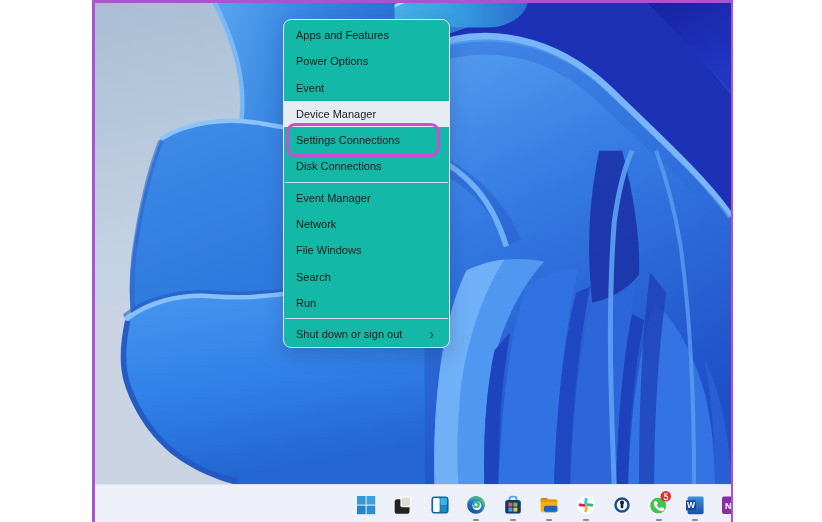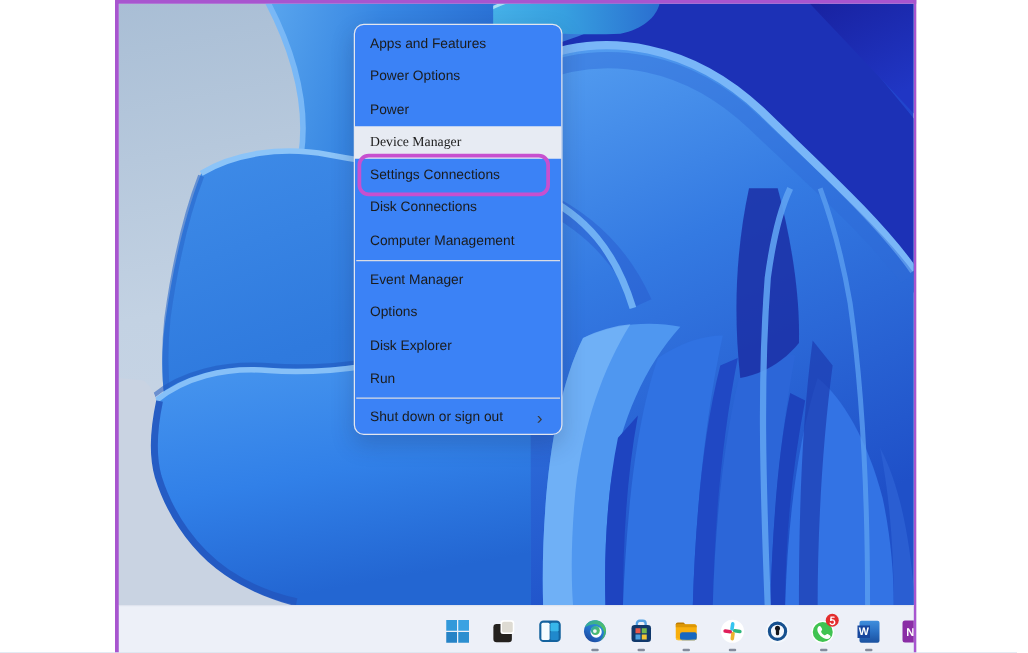--- a/index.html
+++ b/index.html
@@ -7,21 +7,21 @@
        font-family:"Liberation Sans",sans-serif;}
   .shot{position:absolute;left:92px;top:0;width:636px;height:519px;
         border-style:solid;border-color:#a855cf;border-width:3px 2px 0 3px;overflow:hidden;background:#c7d6e6;}
   .wall{position:absolute;left:0;top:0;width:636px;height:481px;}
   
   .tb{position:absolute;left:0;top:481px;width:636px;height:38px;background:#edf0f8;
       border-top:1px solid #dfe3ee;box-sizing:border-box;}
   .ic{position:absolute;top:10px;width:20px;height:20px;overflow:visible;}
   .dash{position:absolute;top:33.5px;width:6px;height:2.5px;border-radius:1.5px;background:#606a7d;opacity:.75;}
   
-  .menu{position:absolute;left:188px;top:16px;width:167px;background:#3b82f6;
+  .menu{position:absolute;left:188px;top:16px;width:167px;background:#14b8a6;
         border:1px solid #e3e6ee;border-radius:8px;box-sizing:border-box;
         box-shadow:0 8px 18px rgba(30,40,80,.22);padding:2px 0 0 0;}
   .mi{height:26.3px;line-height:26.3px;padding-left:12px;font-size:11px;color:#1b1b1b;
       white-space:nowrap;position:relative;}
   .sep{height:1px;background:#d9dce4;margin:1.95px 1px;}
   .chev{position:absolute;right:15px;top:-0.5px;color:#3a3a3a;font-size:14px;font-weight:400;}
   .hl{position:absolute;left:191px;top:119.5px;width:148px;height:28px;
       border:3px solid #c750cf;border-radius:9px;}
 </style>
 </head>
@@ -229,28 +229,28 @@
     <div class="dash" style="left:414.5px"></div>
     <div class="dash" style="left:451px"></div>
     <div class="dash" style="left:487.5px"></div>
     <div class="dash" style="left:560.5px"></div>
     <div class="dash" style="left:597px"></div>
   </div>
 
   <div class="menu">
     <div class="mi">Apps and Features</div>
     <div class="mi">Power Options</div>
-    <div class="mi">Power</div>
-    <div class="mi" style="background:#e7ebf3;font-family:Liberation Serif, serif;">Device Manager</div>
+    <div class="mi">Event</div>
+    <div class="mi" style="background:#e7ebf3;">Device Manager</div>
     <div class="mi">Settings Connections</div>
     <div class="mi">Disk Connections</div>
-    <div class="mi">Computer Management</div>
     <div class="sep"></div>
     <div class="mi">Event Manager</div>
-    <div class="mi">Options</div>
-    <div class="mi">Disk Explorer</div>
+    <div class="mi">Network</div>
+    <div class="mi">File Windows</div>
+    <div class="mi">Search</div>
     <div class="mi">Run</div>
     <div class="sep"></div>
     <div class="mi">Shut down or sign out<span class="chev">›</span></div>
   </div>
 
   <div class="hl"></div>
 </div>
 
 </body></html>

